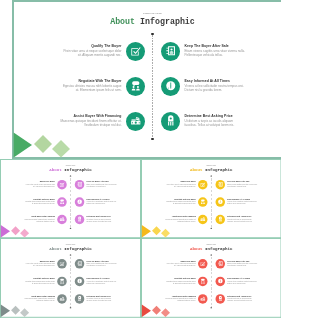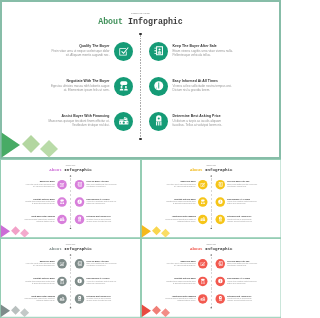--- a/index.html
+++ b/index.html
@@ -1,18 +1,18 @@
 <!DOCTYPE html>
 <html><head>
 <meta charset="utf-8">
 <style>
   html,body{margin:0;padding:0;background:#ffffff;}
   body{width:281px;height:318px;overflow:hidden;font-family:"Liberation Sans",sans-serif;}
   .page{position:relative;width:281px;height:318px;overflow:hidden;background:#fff;}
-  .main-slide{position:absolute;left:0;top:0;width:281px;height:159px;overflow:hidden;}
+  .main-slide{position:absolute;left:12px;top:0;width:281px;height:159px;overflow:hidden;}
 
   .eyebrow{position:absolute;left:0;top:12.3px;width:281px;text-align:center;
            font-family:"Liberation Sans",sans-serif;font-size:2.3px;font-weight:700;
            letter-spacing:0.05px;color:#a0a0a0;line-height:3px;}
   .title{position:absolute;left:0;top:18px;width:281px;text-align:center;
          font-family:"Liberation Mono",monospace;font-size:8.3px;font-weight:700;
          white-space:nowrap;line-height:8px;}
 
   .divider{position:absolute;left:140.1px;top:34.8px;width:0.8px;height:103.5px;
     background:repeating-linear-gradient(to bottom,#adadad 0 1.6px,rgba(255,255,255,0) 1.6px 2.7px);}

